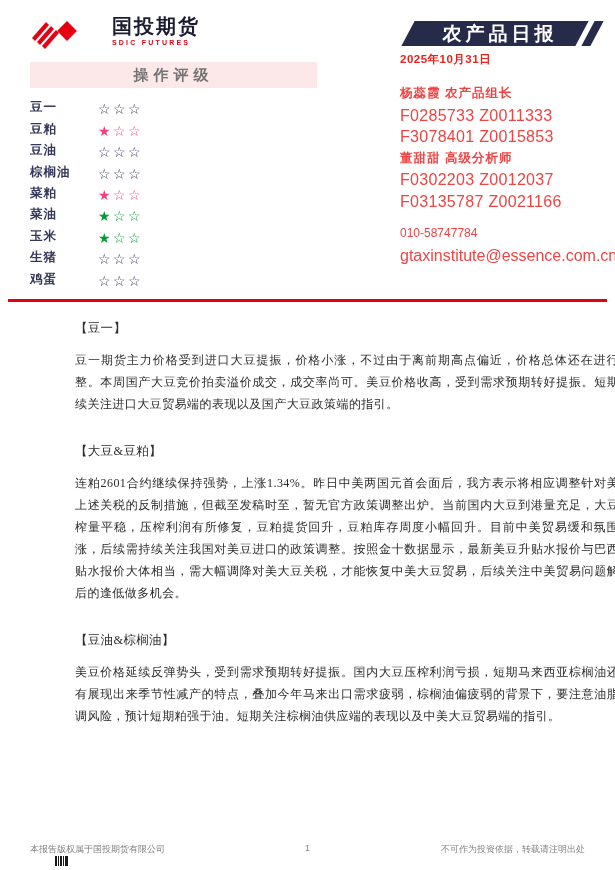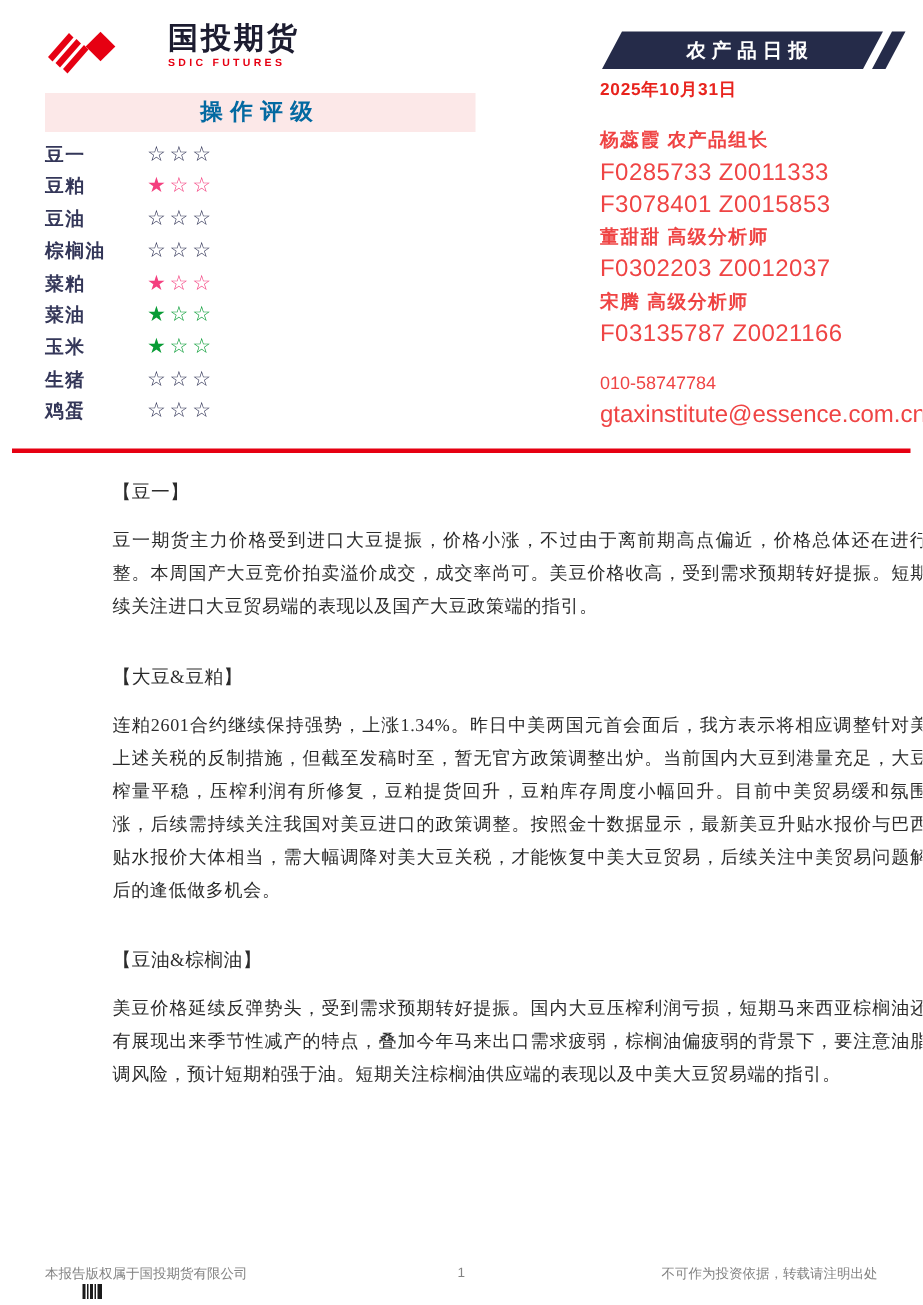--- a/index.html
+++ b/index.html
@@ -11,29 +11,29 @@
   .logo-icon{width:52px;height:34px;margin-right:6px;}
   .logo-text{display:flex;flex-direction:column;line-height:1;}
   .logo-name{font-size:20px;font-weight:bold;color:#1c1c30;letter-spacing:2px;}
   .logo-sub{font-size:7px;font-weight:bold;color:#e60012;letter-spacing:2.2px;margin-top:3px;}
 
   
   .banner{position:absolute;left:400px;top:21px;width:200px;height:25px;}
   .banner-bg{position:absolute;left:8px;top:0;width:174px;height:100%;background:#252b49;transform:skewX(-28deg);}
   .banner-tip{position:absolute;right:3px;top:0;width:9px;height:100%;background:#252b49;transform:skewX(-28deg);}
   .banner-label{position:relative;z-index:1;text-align:center;line-height:25px;color:#ffffff;
-                font-weight:bold;font-size:13px;letter-spacing:4px;}
+                font-weight:bold;font-size:19px;letter-spacing:4px;}
   .report-date{position:absolute;left:400px;top:52px;width:200px;text-align:left;
                color:#e8231d;font-weight:bold;font-size:11.5px;letter-spacing:0.5px;}
 
   
   .rating-header{position:absolute;left:30px;top:62px;width:287px;height:26px;background:#fce8e8;}
-  .rating-title{text-align:center;line-height:26px;font-size:15px;font-weight:bold;color:#0369a1;letter-spacing:5px;}
+  .rating-title{text-align:center;line-height:26px;font-size:15px;font-weight:bold;color:#737373;letter-spacing:5px;}
   .rating-rows{position:absolute;left:30px;top:95px;width:287px;}
-  .rate-row{display:flex;align-items:flex-start;height:21.4px;}
+  .rate-row{display:flex;align-items:flex-end;height:21.4px;}
   .rate-label{width:68px;font-size:12.5px;font-weight:bold;color:#343759;letter-spacing:1px;}
   .rate-stars{font-size:14px;letter-spacing:2.5px;line-height:1;}
 
   
   .analysts{position:absolute;left:400px;top:83px;width:210px;color:#ef4444;}
   .an-line{font-size:16px;height:21.5px;line-height:21.5px;letter-spacing:0.3px;}
   .an-line.bold{font-weight:bold;font-size:12.5px;letter-spacing:1px;}
   .an-phone{font-size:12px;margin-top:11px;height:21.5px;line-height:21.5px;}
   .an-email{font-size:16px;height:21.5px;line-height:21.5px;}
 
@@ -124,21 +124,20 @@
       <span class="rate-stars" style="color: rgb(52, 55, 89);">☆☆☆</span>
     </div>
   </div>
 
   <div class="analysts">
     <div class="an-line bold">杨蕊霞 农产品组长</div>
     <div class="an-line">F0285733 Z0011333</div>
     <div class="an-line">F3078401 Z0015853</div>
     <div class="an-line bold">董甜甜 高级分析师</div>
     <div class="an-line">F0302203 Z0012037</div>
-    <div class="an-line bold">宋腾 高级分析师</div>
     <div class="an-line">F03135787 Z0021166</div>
     <div class="an-phone">010-58747784</div>
     <div class="an-email">gtaxinstitute@essence.com.cn</div>
   </div>
 
   <div class="red-rule"></div>
 
   <div class="body-text">
     <div class="section">
       <div class="section-heading">【豆一】</div>

